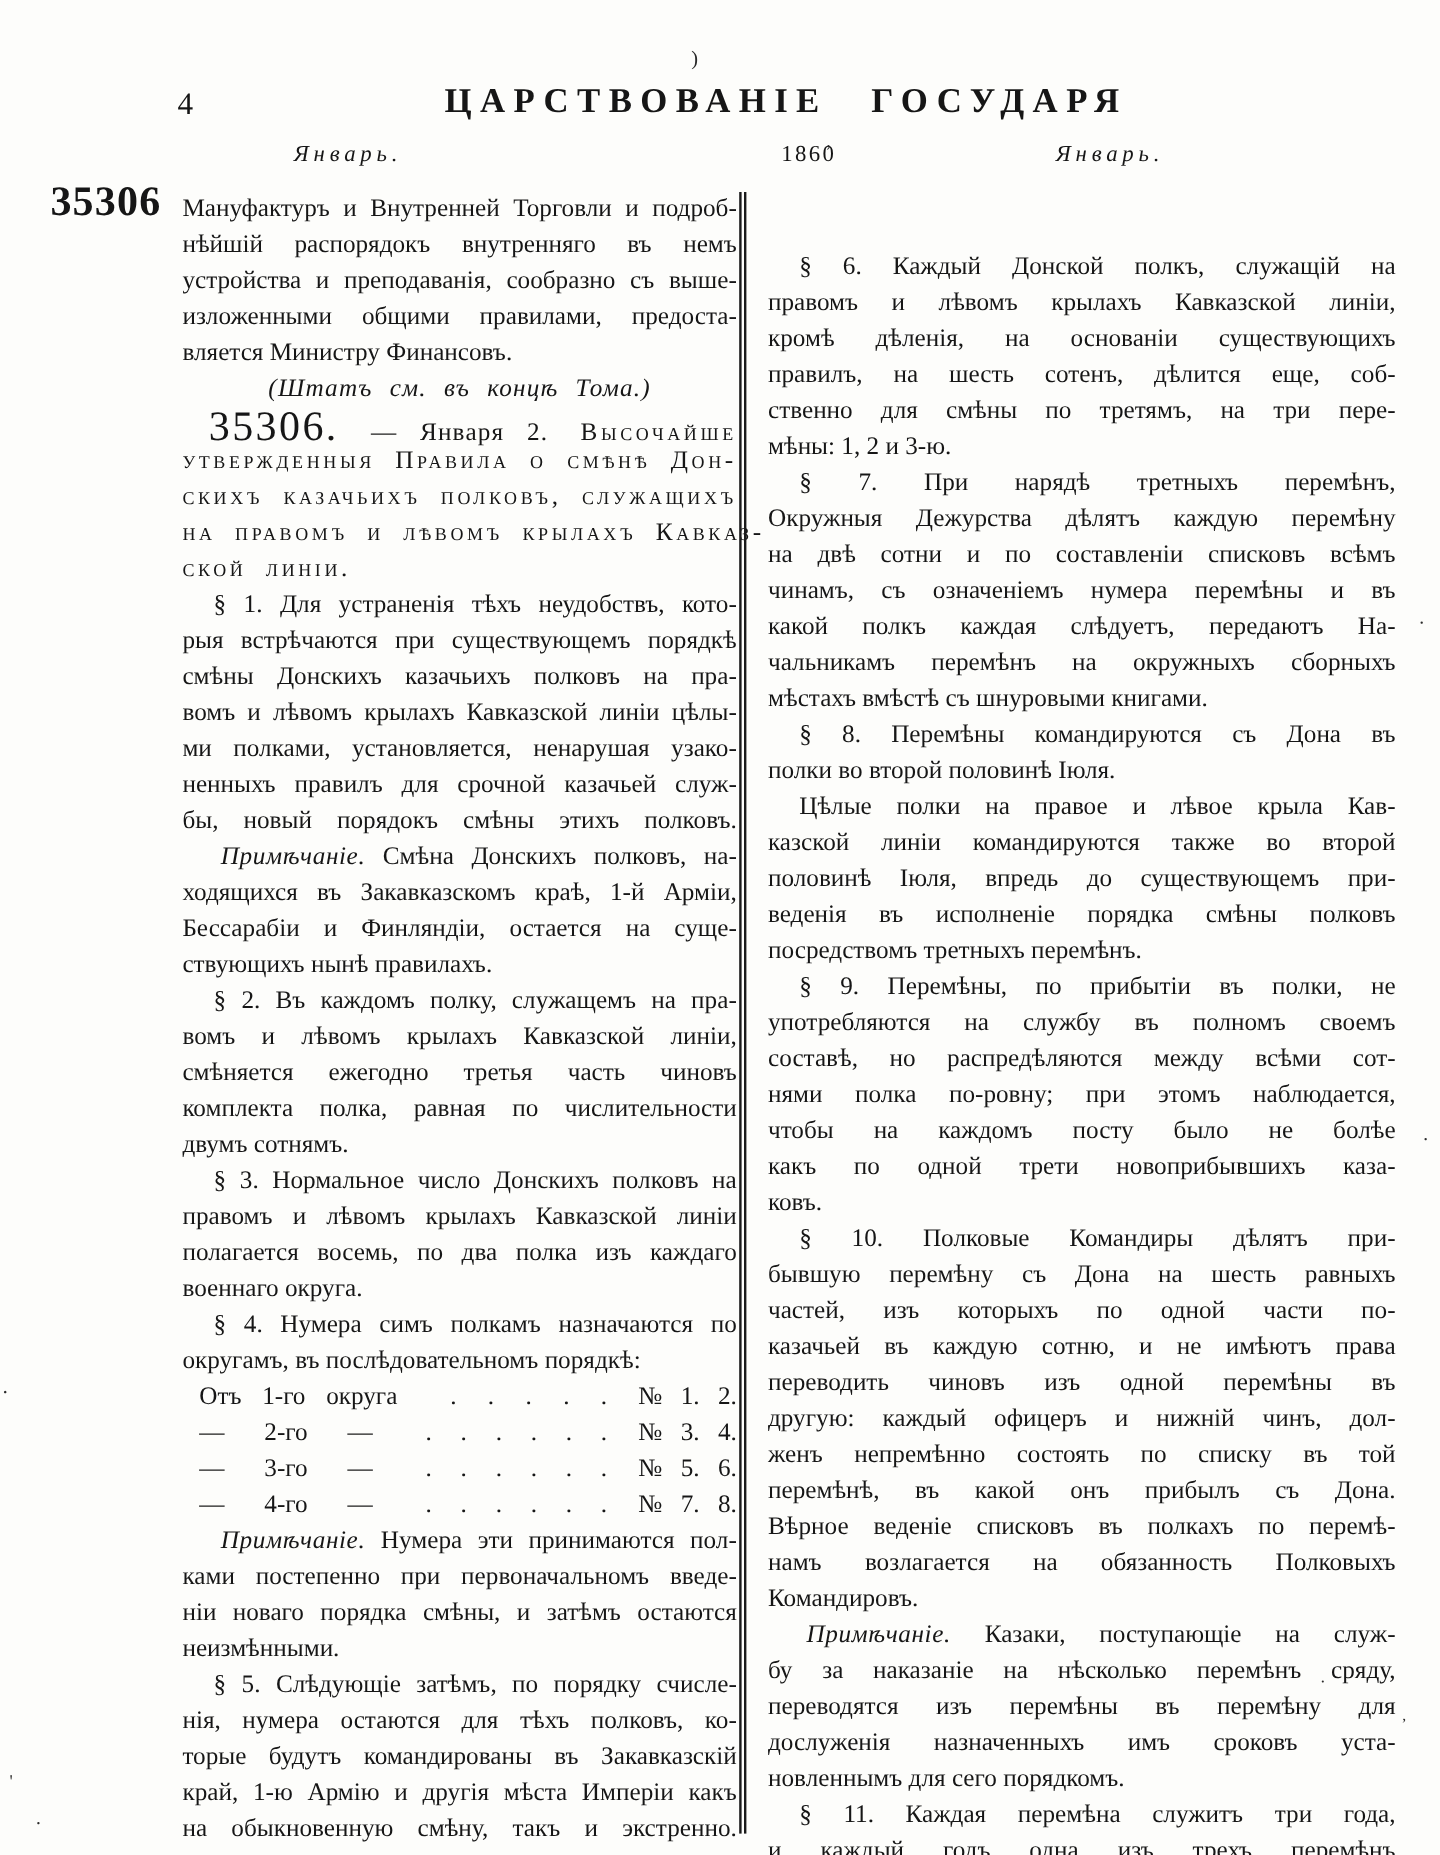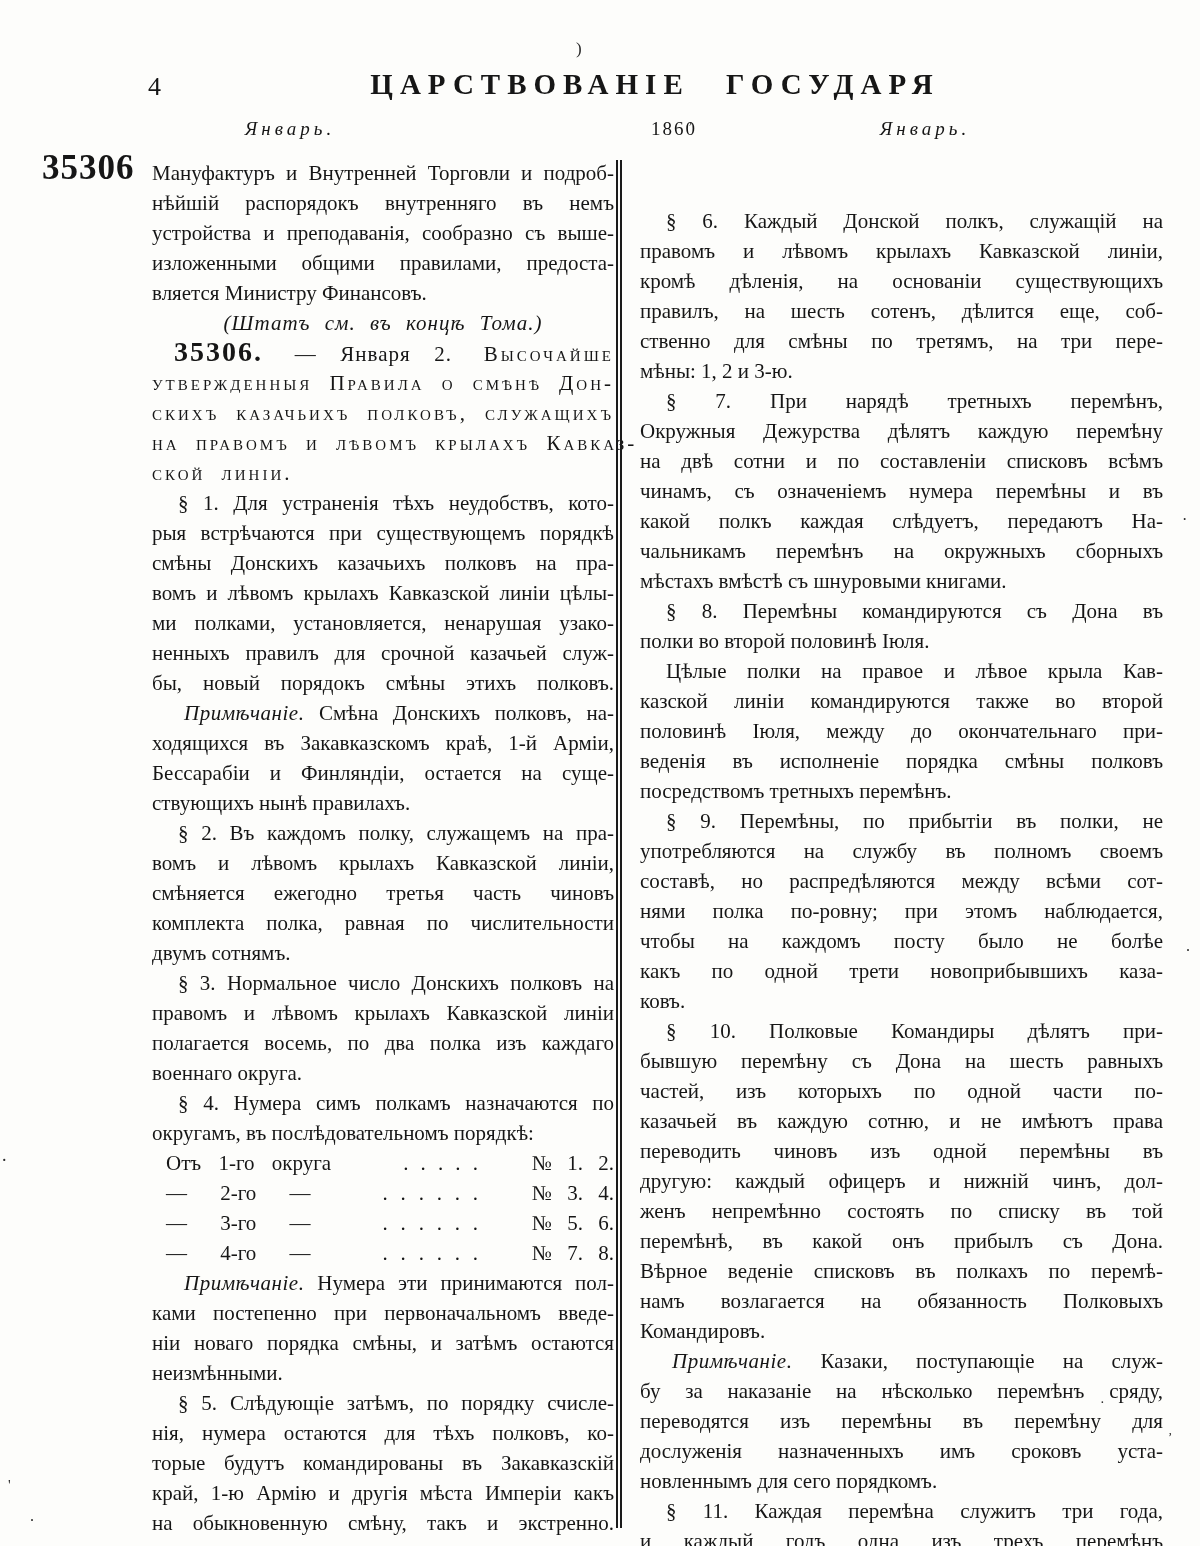--- a/index.html
+++ b/index.html
@@ -55,27 +55,27 @@
 
   .blk-center .ln{
     text-align:center;text-align-last:center;
     font-style:italic;word-spacing:8px;letter-spacing:1px;
   }
   .blk-heading .ln{
     font-variant:small-caps;letter-spacing:3px;word-spacing:8px;
   }
   .blk-heading .rg{font-variant:normal;letter-spacing:1px;word-spacing:2px;}
   .blk-heading .bd{
-    font-variant:normal;font-weight:bold;font-size:28px;
+    font-variant:normal;font-weight:normal;font-size:35px;
     letter-spacing:2px;line-height:1;
   }
   .it{font-style:italic;letter-spacing:0.5px;}
 
   
-  .lead{display:flex;align-items:flex-end;height:30px;line-height:30px;padding-left:14px;gap:28px;}
+  .lead{display:flex;align-items:flex-end;height:30px;line-height:30px;padding-left:14px;}
   .lead-left{white-space:pre;}
   .ws-s .lead-left{word-spacing:12px;}
   .ws-l .lead-left{word-spacing:28px;}
   .lead-dots{flex:1;display:flex;justify-content:space-between;padding:0 26px 0 44px;}
   .lead-right{word-spacing:10px;}
 
   
   .artifact{position:absolute;color:#2a2a2a;line-height:1;}
 </style>
 </head>
@@ -223,21 +223,21 @@
         <div class="ln">чальникамъ перемѣнъ на окружныхъ сборныхъ</div>
         <div class="ln end">мѣстахъ вмѣстѣ съ шнуровыми книгами.</div>
       </div>
       <div class="blk blk-para">
         <div class="ln">§ 8. Перемѣны командируются съ Дона въ</div>
         <div class="ln end">полки во второй половинѣ Іюля.</div>
       </div>
       <div class="blk blk-para">
         <div class="ln">Цѣлые полки на правое и лѣвое крыла Кав-</div>
         <div class="ln">казской линіи командируются также во второй</div>
-        <div class="ln">половинѣ Іюля, между до окончательнаго при-</div>
+        <div class="ln">половинѣ Іюля, впредь до существующемъ при-</div>
         <div class="ln">веденія въ исполненіе порядка смѣны полковъ</div>
         <div class="ln end">посредствомъ третныхъ перемѣнъ.</div>
       </div>
       <div class="blk blk-para">
         <div class="ln">§ 9. Перемѣны, по прибытіи въ полки, не</div>
         <div class="ln">употребляются на службу въ полномъ своемъ</div>
         <div class="ln">составѣ, но распредѣляются между всѣми сот-</div>
         <div class="ln">нями полка по-ровну; при этомъ наблюдается,</div>
         <div class="ln">чтобы на каждомъ посту было не болѣе</div>
         <div class="ln">какъ по одной трети новоприбывшихъ каза-</div>

